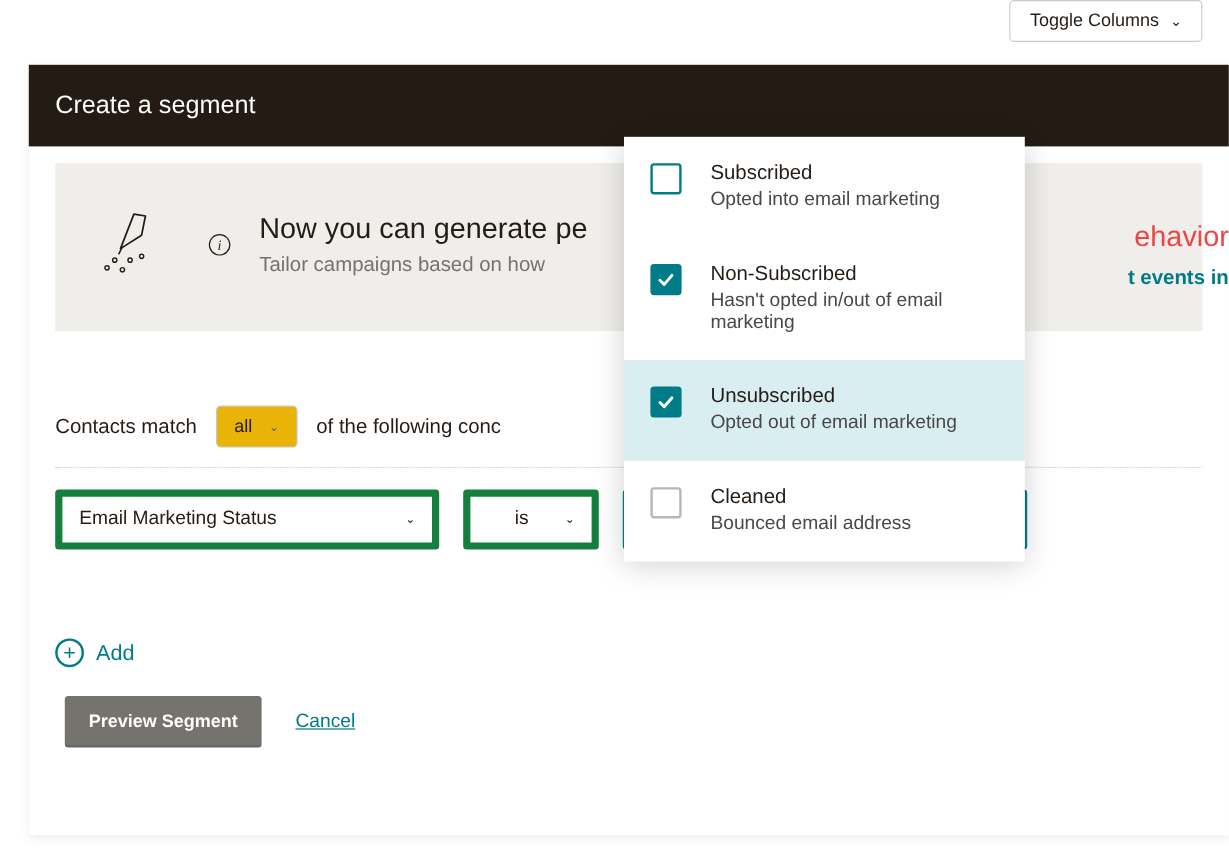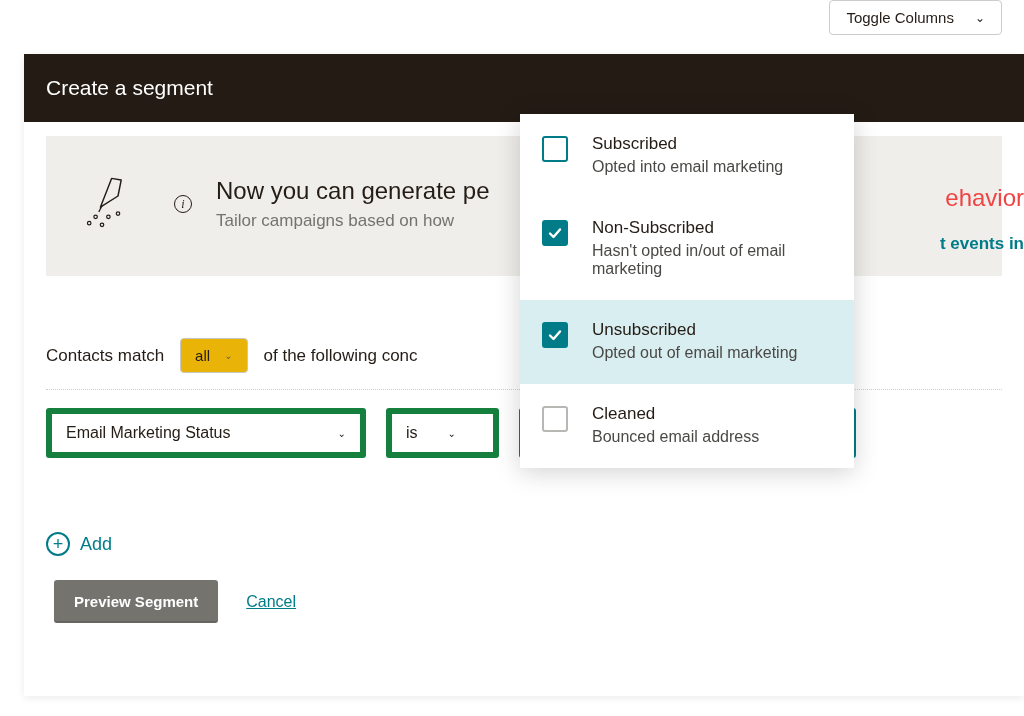--- a/index.html
+++ b/index.html
@@ -21,21 +21,21 @@
       top: 0;
       right: 22px;
       background: #fff;
       border: 1px solid #ccc;
       border-radius: 4px;
       padding: 8px 16px;
       font-size: 15px;
       color: #241c15;
       display: flex;
       align-items: center;
-      gap: 21px;
+      gap: 9px;
     }
     .toggle-columns-btn .chev {
       font-size: 12px;
     }
     .main-panel {
       position: absolute;
       left: 24px;
       right: 0;
       top: 54px;
       bottom: 20px;
@@ -130,21 +130,21 @@
       display: flex;
       align-items: center;
       justify-content: space-between;
       gap: 16px;
     }
     .rule-select .chev {
       font-size: 10px;
       color: #241c15;
     }
     .rule-select.field { width: 320px; }
-    .rule-select.operator { width: 113px; justify-content: flex-start; gap: 30px; }
+    .rule-select.operator { width: 113px; justify-content: flex-end; gap: 30px; }
     .rule-select.value {
       width: 337px;
       border: 2px solid #007c89;
     }
     .add-row {
       padding: 56px 22px 0 22px;
       display: flex;
       align-items: center;
       gap: 10px;
       color: #007c89;
@@ -263,21 +263,21 @@
     <span class="info-icon">i</span>
     <div class="banner-text">
       <h2>Now you can generate pe</h2>
       <p>Tailor campaigns based on how</p>
     </div>
   </div>
 
   <div style="position:absolute; right:0; top:130px; padding-right:0; text-align:left;">
     <span style="font-size:24px; color:#ef4444;">ehavior</span>
   </div>
-  <div style="position:absolute; right:0; top:180px;">
+  <div style="position:absolute; right:0; top:168px;">
     <span class="banner-link" style="font-size:17px;">t events in</span>
   </div>
 
   <div class="conditions-row">
     <span>Contacts match</span>
     <div class="select-all">
       <span>all</span>
       <span class="chev">⌄</span>
     </div>
     <span>of the following conc</span>

